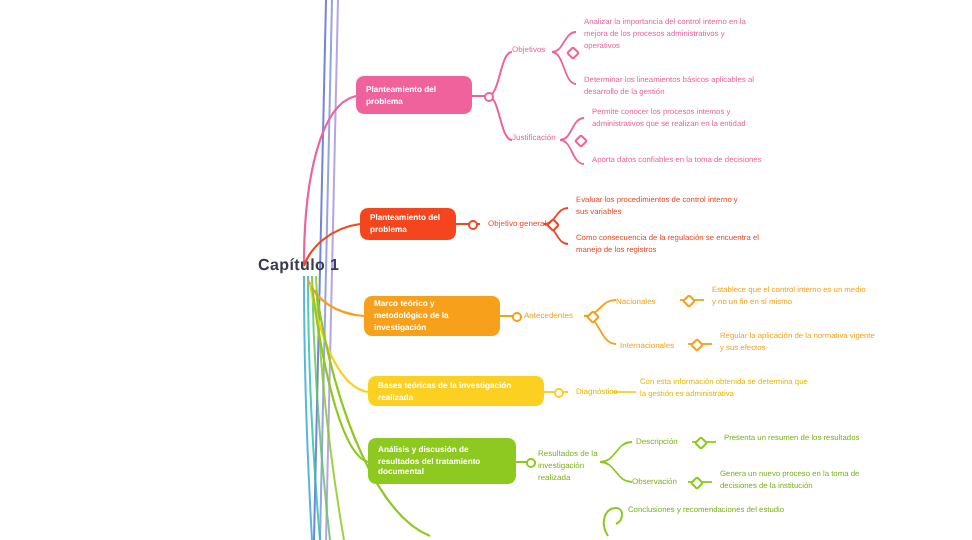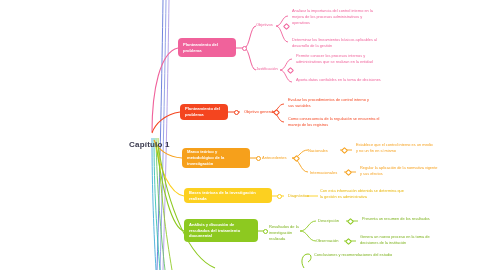--- a/index.html
+++ b/index.html
@@ -3,21 +3,21 @@
 <meta charset="utf-8">
 <style>
   html,body{margin:0;padding:0;background:#ffffff;}
   body{width:486px;height:270px;overflow:hidden;
        font-family:"Liberation Sans","DejaVu Sans",sans-serif;
        -webkit-font-smoothing:antialiased;}
   #canvas{position:relative;width:486px;height:270px;}
   svg.links{position:absolute;left:0;top:0;width:486px;height:270px;pointer-events:none;}
 
   .root-label{position:absolute;font-size:8px;font-weight:bold;color:#3b3b4f;
-              letter-spacing:.2px;white-space:nowrap;margin-top:12px;}
+              letter-spacing:.2px;white-space:nowrap;}
 
   .node{position:absolute;border-radius:4px;color:#ffffff;font-size:4.1px;
         line-height:1.45;padding:3px 5px;box-sizing:border-box;font-weight:bold;
         display:flex;align-items:center;}
   .node span{display:block;}
 
   .sub{position:absolute;font-size:4px;line-height:1.5;white-space:nowrap;}
   .leaf{position:absolute;font-size:3.9px;line-height:1.55;}
 
   .dot{position:absolute;width:5px;height:5px;border-radius:50%;

